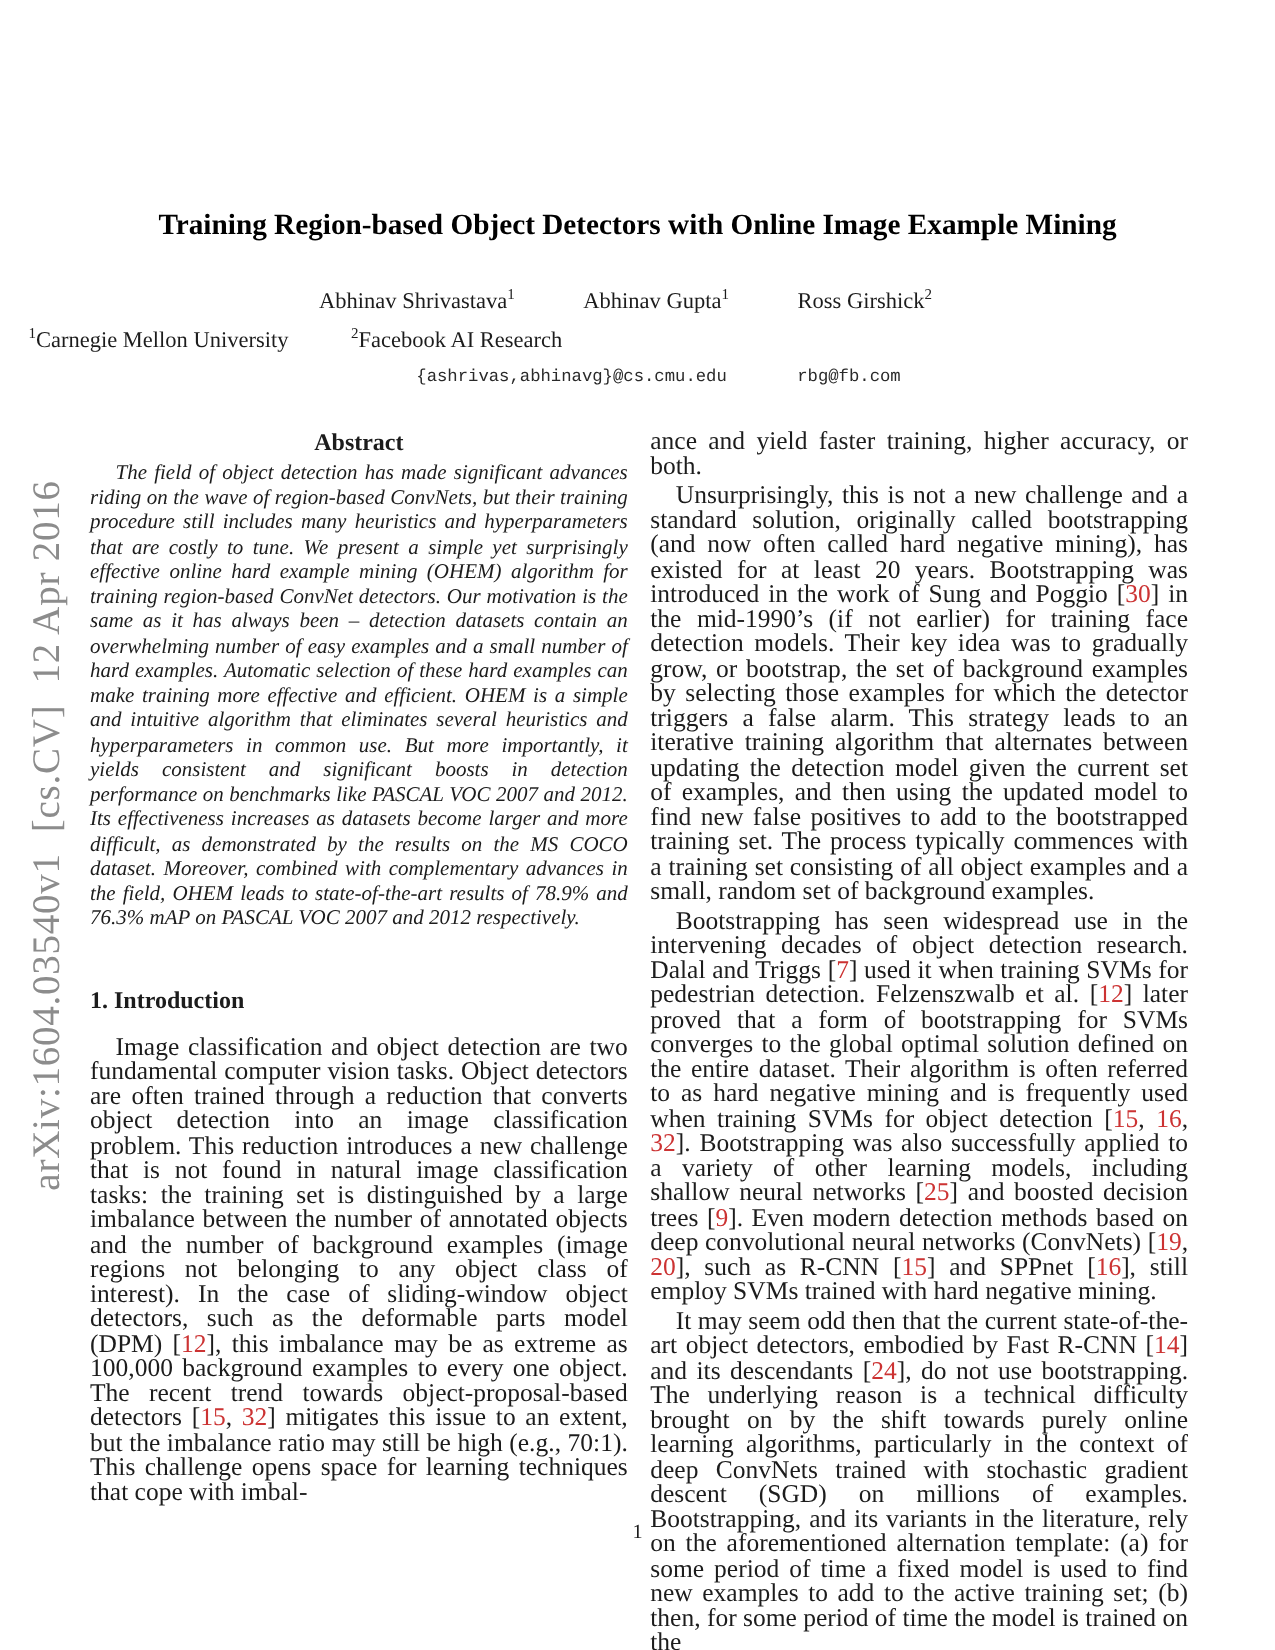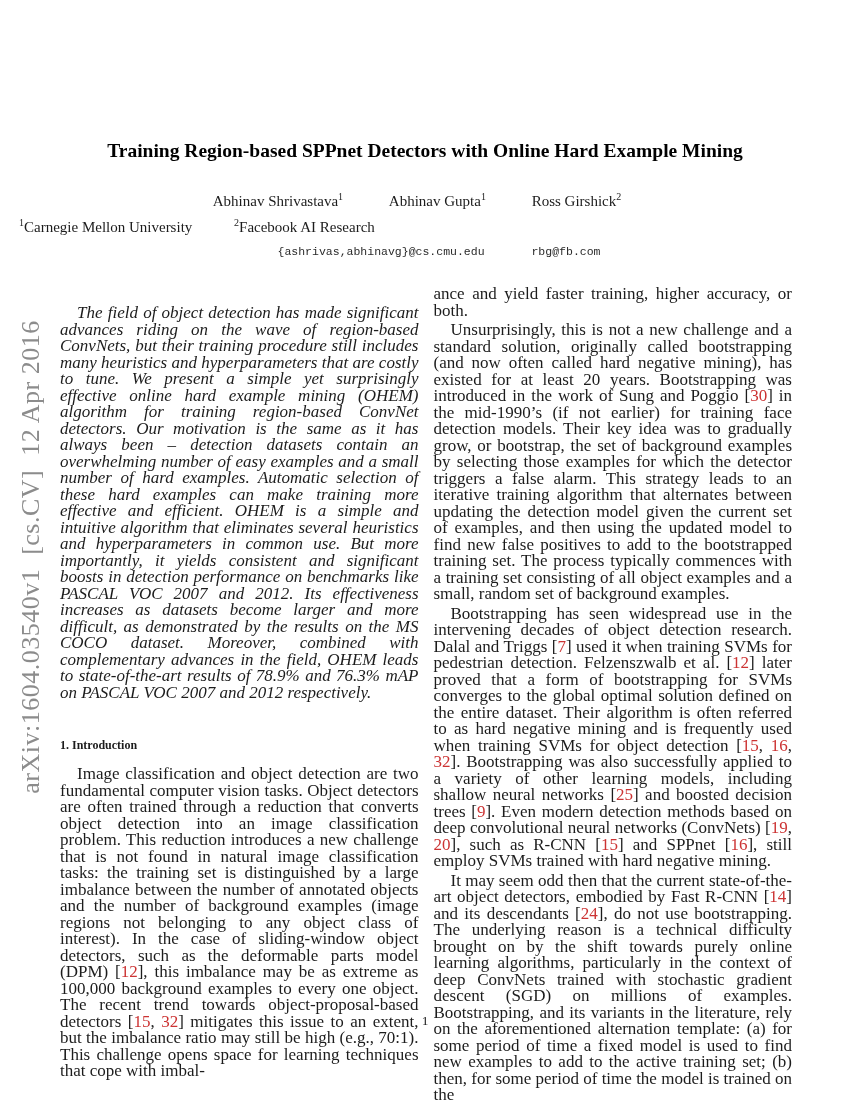--- a/index.html
+++ b/index.html
@@ -57,29 +57,29 @@
     position:absolute;top:284px;left:60px;width:732px;
     display:flex;gap:15px;
   }
   .col{flex:1;min-width:0;}
   .abstract-heading{
     margin:3px 0 0 0;
     text-align:center;
     font-size:16px;font-weight:bold;
   }
   .abstract-text{
-    margin:21px 0 0 0;
+    margin:3px 0 0 0;
     font-style:italic;
-    font-size:17px;line-height:16.5px;
+    font-size:14px;line-height:16.5px;
     text-align:justify;
     text-indent:17px;
   }
   .section-heading{
     margin:37px 0 0 0;
-    font-size:12px;font-weight:bold;
+    font-size:16px;font-weight:bold;
   }
   .body-par{
     margin:13px 0 0 0;
     font-size:17px;line-height:16.5px;
     text-align:justify;
   }
   .body-par.indent{text-indent:17px;}
   .body-par.cont{margin-top:2px;}
   .body-par + .body-par{margin-top:3px;}
   .s-i{}
@@ -89,40 +89,41 @@
     text-align:center;font-size:13.5px;
   }
 </style>
 </head>
 <body>
 
 <div class="page">
 
   <div class="watermark">arXiv:1604.03540v1&nbsp; [cs.CV]&nbsp; 12 Apr 2016</div>
 
-  <h1 class="title">Training Region-based SPPnet Detectors with Online Hard Example Mining</h1>
+  <h1 class="title">Training Region-based Object Detectors with Online Image Example Mining</h1>
 
   <div class="authors">
     <span class="author"><span>Abhinav Shrivastava</span><sup>1</sup></span>
     <span class="author"><span>Abhinav Gupta</span><sup>1</sup></span>
     <span class="author"><span>Ross Girshick</span><sup>2</sup></span>
   </div>
 
   <div class="affils">
     <span class="affil"><sup>1</sup><span>Carnegie Mellon University</span></span>
     <span class="affil"><sup>2</sup><span>Facebook AI Research</span></span>
   </div>
 
   <div class="emails">
     <span class="email">{ashrivas,abhinavg}@cs.cmu.edu</span>
     <span class="email">rbg@fb.com</span>
   </div>
 
   <div class="columns">
     <div class="col">
+      <h2 class="abstract-heading">Abstract</h2>
       <p class="abstract-text">The field of object detection has made significant advances riding on the wave of region-based ConvNets, but their training procedure still includes many heuristics and hyperparameters that are costly to tune. We present a simple yet surprisingly effective online hard example mining (OHEM) algorithm for training region-based ConvNet detectors. Our motivation is the same as it has always been – detection datasets contain an overwhelming number of easy examples and a small number of hard examples. Automatic selection of these hard examples can make training more effective and efficient. OHEM is a simple and intuitive algorithm that eliminates several heuristics and hyperparameters in common use. But more importantly, it yields consistent and significant boosts in detection performance on benchmarks like PASCAL VOC 2007 and 2012. Its effectiveness increases as datasets become larger and more difficult, as demonstrated by the results on the MS COCO dataset. Moreover, combined with complementary advances in the field, OHEM leads to state-of-the-art results of 78.9% and 76.3% mAP on PASCAL VOC 2007 and 2012 respectively.</p>
       <h2 class="section-heading">1. Introduction</h2>
       <p class="body-par indent"><span>Image classification and object detection are two fundamental computer vision tasks.  Object detectors are often trained through a </span><span class="s-i">reduction</span><span> that converts object detection into an image classification problem.  This reduction introduces a new challenge that is not found in natural image classification tasks: the training set is distinguished by a large imbalance between the number of annotated objects and the number of </span><span class="s-i">background</span><span> examples (image regions not belonging to any object class of interest).  In the case of sliding-window object detectors, such as the deformable parts model (DPM) [</span><span class="s-c">12</span><span>], this imbalance may be as extreme as 100,000 background examples to every one object. The recent trend towards object-proposal-based detectors [</span><span class="s-c">15</span><span>, </span><span class="s-c">32</span><span>] mitigates this issue to an extent, but the imbalance ratio may still be high (</span><span class="s-i">e.g.</span><span>, 70:1).  This challenge opens space for learning techniques that cope with imbal-</span></p>
     </div>
     <div class="col">
       <p class="body-par cont"><span>ance and yield faster training, higher accuracy, or both.</span></p>
       <p class="body-par indent"><span>Unsurprisingly, this is not a new challenge and a standard solution, originally called </span><span class="s-i">bootstrapping</span><span> (and now often called </span><span class="s-i">hard negative mining</span><span>), has existed for at least 20 years.  Bootstrapping was introduced in the work of Sung and Poggio [</span><span class="s-c">30</span><span>] in the mid-1990’s (if not earlier) for training face detection models.  Their key idea was to gradually grow, or </span><span class="s-i">bootstrap</span><span>, the set of background examples by selecting those examples for which the detector triggers a false alarm. This strategy leads to an iterative training algorithm that alternates between updating the detection model given the current set of examples, and then using the updated model to find new false positives to add to the bootstrapped training set.  The process typically commences with a training set consisting of all object examples and a small, random set of background examples.</span></p>
       <p class="body-par indent"><span>Bootstrapping has seen widespread use in the intervening decades of object detection research.  Dalal and Triggs [</span><span class="s-c">7</span><span>] used it when training SVMs for pedestrian detection. Felzenszwalb </span><span class="s-i">et al</span><span>. [</span><span class="s-c">12</span><span>] later proved that a form of bootstrapping for SVMs converges to the global optimal solution defined on the entire dataset.  Their algorithm is often referred to as </span><span class="s-i">hard negative mining</span><span> and is frequently used when training SVMs for object detection [</span><span class="s-c">15</span><span>, </span><span class="s-c">16</span><span>, </span><span class="s-c">32</span><span>]. Bootstrapping was also successfully applied to a variety of other learning models, including shallow neural networks [</span><span class="s-c">25</span><span>] and boosted decision trees [</span><span class="s-c">9</span><span>].  Even modern detection methods based on deep convolutional neural networks (ConvNets) [</span><span class="s-c">19</span><span>, </span><span class="s-c">20</span><span>], such as R-CNN [</span><span class="s-c">15</span><span>] and SPPnet [</span><span class="s-c">16</span><span>], still employ SVMs trained with hard negative mining.</span></p>
       <p class="body-par indent"><span>It may seem odd then that the current state-of-the-art object detectors, embodied by Fast R-CNN [</span><span class="s-c">14</span><span>] and its descendants [</span><span class="s-c">24</span><span>], do not use bootstrapping.  The underlying reason is a technical difficulty brought on by the shift towards purely online learning algorithms, particularly in the context of deep ConvNets trained with stochastic gradient descent (SGD) on millions of examples. Bootstrapping, and its variants in the literature, rely on the aforementioned alternation template: (a) for some period of time a </span><span class="s-i">fixed</span><span> model is used to find new examples to add to the active training set; (b) then, for some period of time the model is trained on the</span></p>
     </div>

